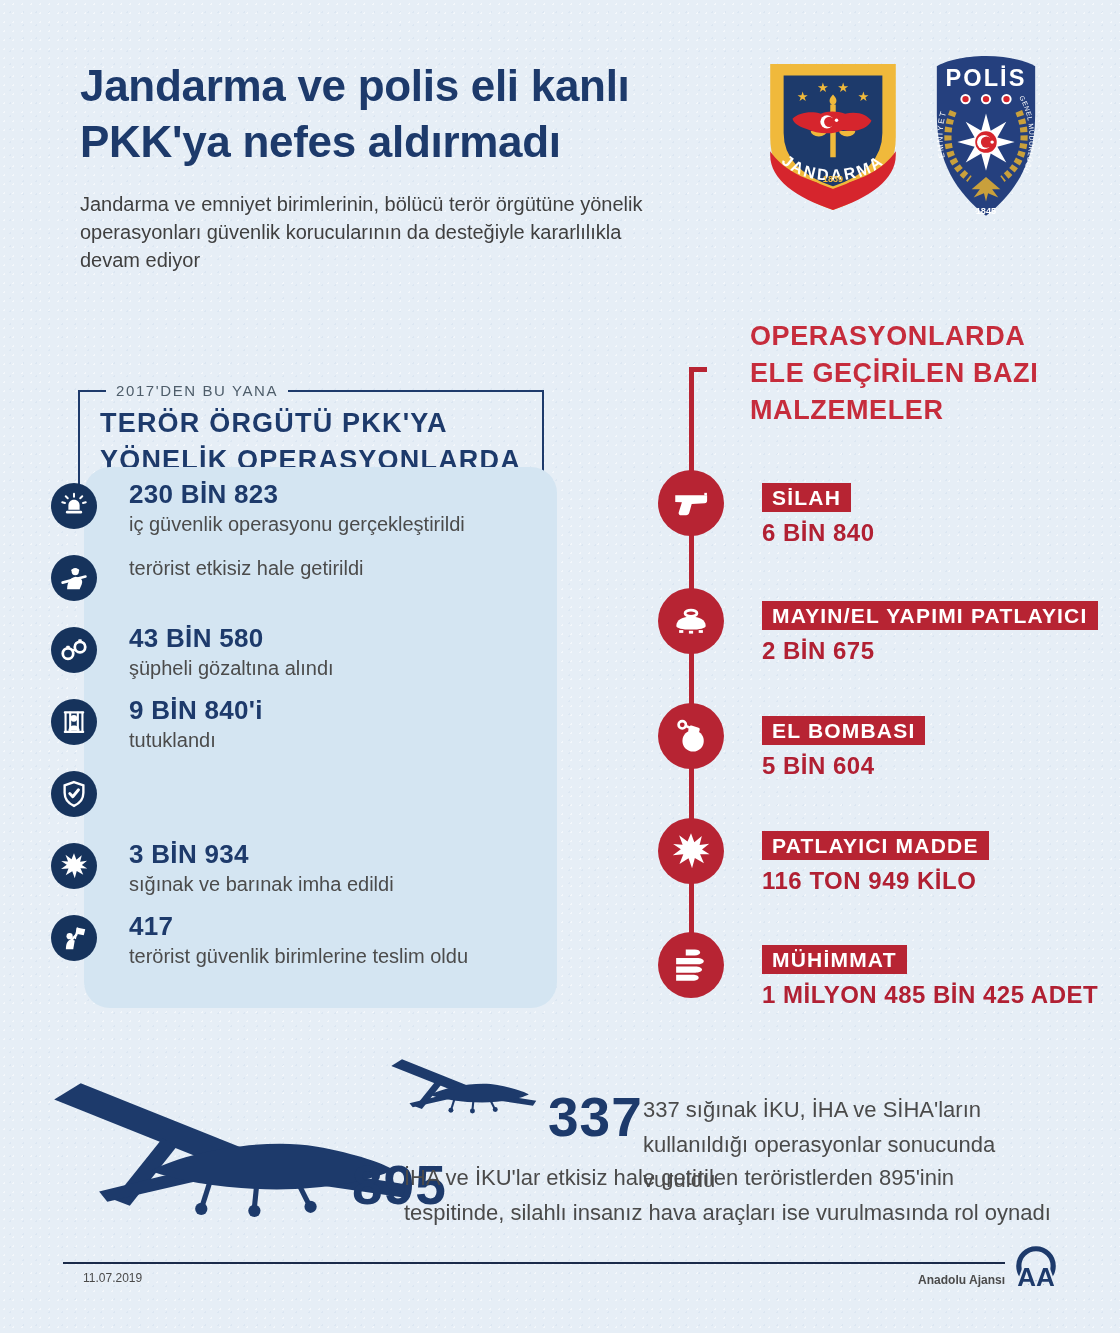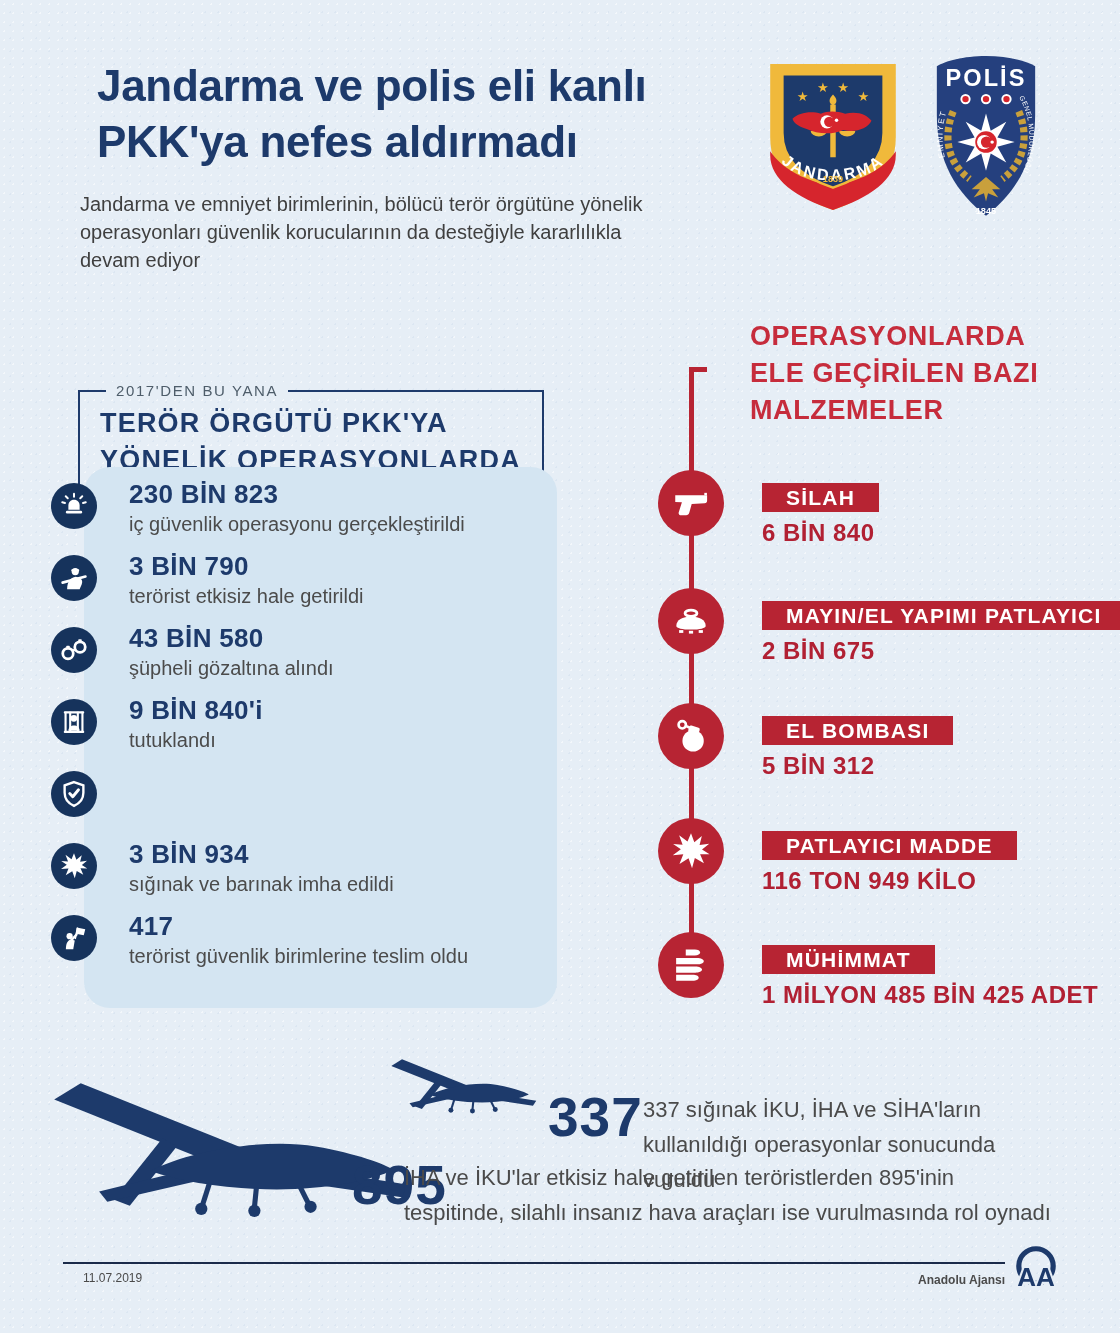--- a/index.html
+++ b/index.html
@@ -7,21 +7,21 @@
     position:relative;width:1120px;height:1333px;overflow:hidden;
     background:#e6eef6;
     background-image:radial-gradient(rgba(255,255,255,.5) 1px, transparent 1px),
                      radial-gradient(rgba(170,195,220,.18) 1px, transparent 1px);
     background-size:9px 9px,13px 13px;
     background-position:0 0,4px 6px;
     font-family:"Liberation Sans", sans-serif;
   }
   
   .title{position:absolute;left:80px;top:58px;color:#1d3a6b;font-weight:bold;
-         font-size:44px;line-height:56px;letter-spacing:-.3px;margin-left:17px;}
+         font-size:44px;line-height:56px;letter-spacing:-.3px;}
   .subtitle{position:absolute;left:80px;top:190px;width:585px;color:#3f3f3f;
             font-size:20px;line-height:28px;}
   .logo-jandarma{position:absolute;left:760px;top:58px;width:146px;height:158px;}
   .logo-polis{position:absolute;left:918px;top:52px;width:136px;height:170px;}
   
   .since-box{position:absolute;left:78px;top:342px;width:462px;height:94px;
              border:2px solid #1d3a6b;margin-top:48px;}
   .since-label{position:absolute;top:-10px;left:26px;background:#e6eef6;padding:0 10px;
                font-size:15px;letter-spacing:1.6px;color:#4e5d6a;white-space:nowrap;}
   .since-heading{padding:13px 0 0 20px;color:#1d3a6b;font-weight:bold;
@@ -38,21 +38,21 @@
   
   .right-heading{position:absolute;left:750px;top:318px;color:#c62c3c;font-weight:bold;
                  font-size:27px;line-height:37px;letter-spacing:.6px;}
   .timeline{position:absolute;left:689px;top:367px;width:5px;height:598px;background:#b72433;}
   .timeline-arm{position:absolute;left:689px;top:367px;width:18px;height:5px;background:#b72433;}
   .ritem{position:absolute;left:658px;width:420px;height:70px;}
   .rcircle{position:absolute;left:0;top:0;width:66px;height:66px;border-radius:50%;
            background:#b72433;display:flex;align-items:center;justify-content:center;}
   .rcircle svg{width:42px;height:42px;}
   .rtext{position:absolute;left:104px;top:13px;white-space:nowrap;}
-  .rlabel{display:inline-block;background:#b72433;color:#fff;padding:3px 24px 2px;
+  .rlabel{display:inline-block;background:#b72433;color:#fff;padding:3px 10px 2px;
           font-size:21px;font-weight:bold;letter-spacing:1.2px;}
   .rvalue{margin-top:7px;font-size:24px;font-weight:bold;color:#b12033;letter-spacing:.5px;}
   
   .drone-big{position:absolute;left:52px;top:1075px;width:368px;height:143px;color:#1d3a6b;}
   .drone-small{position:absolute;left:390px;top:1056px;width:150px;height:58px;color:#1d3a6b;}
   .bignum{position:absolute;color:#1d3a6b;font-weight:bold;font-size:55px;letter-spacing:1px;}
   .num-337{left:548px;top:1085px;}
   .num-895{left:352px;top:1153px;}
   .uav-text{position:absolute;color:#4a4a4a;font-size:22px;line-height:35px;}
   .text-337{left:643px;top:1092px;width:400px;}
@@ -171,21 +171,20 @@
     <div class="lcircle">
       <svg viewBox="0 0 24 24" fill="#ffffff">
         <circle cx="13" cy="6.8" r="2.9"></circle>
         <rect x="9.8" y="5" width="6.4" height="1.6" rx="0.8"></rect>
         <path d="M6.5,21 C6.5,15 9,11.5 13.5,11 L16.5,12 C18.5,12.8 19,15 18.2,17 L16.5,21 Z"></path>
         <rect x="1.5" y="12.2" width="21" height="2.1" rx="1" transform="rotate(-15 12 13.2)"></rect>
         <rect x="14" y="14.6" width="2.4" height="3.4" rx="0.6" transform="rotate(-15 15.2 16.3)"></rect>
       </svg>
     </div>
     <div class="ltext">
-      <div class="lvalue">3 BİN 790</div>
       <div class="llabel">terörist etkisiz hale getirildi</div>
     </div>
   </div>
 
   <div class="litem" style="top:624px">
     <div class="lcircle">
       <svg viewBox="0 0 24 24" fill="none" stroke="#ffffff">
         <circle cx="7.2" cy="14.8" r="4.2" stroke-width="2.2"></circle>
         <circle cx="16.8" cy="9.6" r="4.2" stroke-width="2.2"></circle>
         <rect x="5.8" y="8.6" width="2.8" height="2.2" rx="0.6" fill="#ffffff" stroke="none"></rect>
@@ -297,21 +296,21 @@
     <div class="rcircle">
       <svg viewBox="0 0 24 24" fill="#ffffff">
         <circle cx="13.2" cy="14.8" r="6.1"></circle>
         <rect x="10.6" y="6.6" width="6.2" height="4" rx="1" transform="rotate(18 13.7 8.6)"></rect>
         <circle cx="7" cy="5.6" r="2.1" fill="none" stroke="#ffffff" stroke-width="1.5"></circle>
         <path d="M9,6.2 L11.6,7.4" stroke="#ffffff" stroke-width="1.5" fill="none"></path>
       </svg>
     </div>
     <div class="rtext">
       <span class="rlabel">EL BOMBASI</span>
-      <div class="rvalue">5 BİN 312</div>
+      <div class="rvalue">5 BİN 604</div>
     </div>
   </div>
 
   <div class="ritem" style="top:818px">
     <div class="rcircle">
       <svg viewBox="0 0 24 24" fill="#ffffff">
         <polygon points="12,1.8 13.9,7 18.2,3.4 16.9,8.6 22.4,7.8 18.3,11.2 22.6,13.9 17.2,13.8 19.4,19 14.2,16 12.6,21.8 10.6,16.2 5.4,19.4 7.6,13.9 1.6,14.4 6.2,11 1.8,8 7.2,8.4 5.2,3 10,6.6"></polygon>
       </svg>
     </div>
     <div class="rtext">

